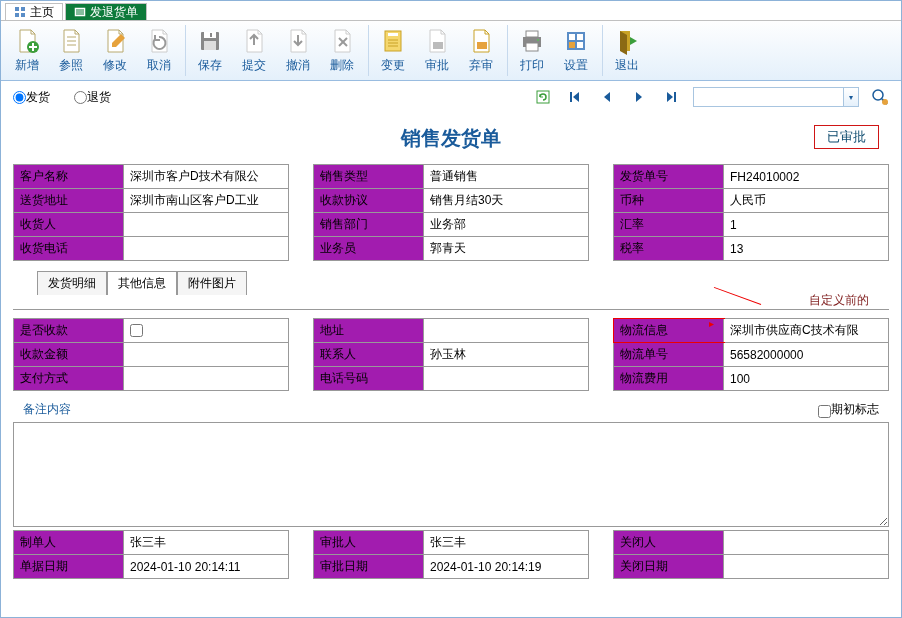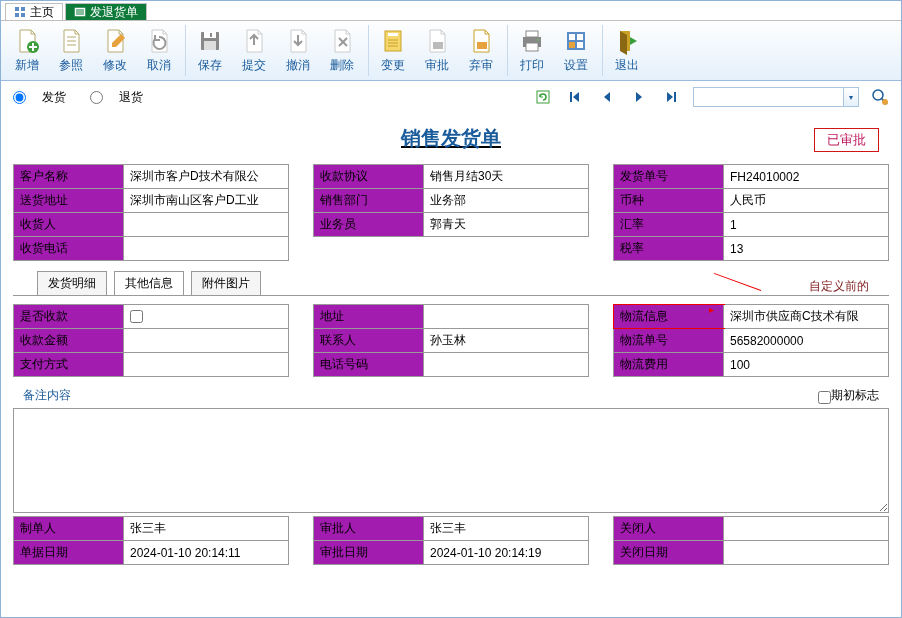--- a/index.html
+++ b/index.html
@@ -11,41 +11,41 @@
     .tab.doc { background: #0d7a3a; color: #fff; }
     .tab-icon { width: 12px; height: 12px; display: inline-block; }
     
     .toolbar { display: flex; background: linear-gradient(#fefefe, #e4f0fb); border-bottom: 1px solid #99bce0; padding: 4px 4px; gap: 0; }
     .tool-btn { display: flex; flex-direction: column; align-items: center; justify-content: flex-start; padding: 2px 8px; cursor: pointer; font-size: 12px; color: #1a5b9b; min-width: 44px; }
     .tool-btn .icon { width: 28px; height: 28px; margin-bottom: 2px; display: flex; align-items: center; justify-content: center; }
     .tool-btn.sep { border-left: 1px solid #c6d9ed; padding-left: 10px; margin-left: 4px; }
     
     .subbar { display: flex; align-items: center; justify-content: space-between; padding: 6px 12px; background: #fff; }
     .radios { display: flex; gap: 24px; align-items: center; }
-    .radio-item { display: flex; align-items: center; gap: 16px; }
+    .radio-item { display: flex; align-items: center; gap: 0; }
     .navctl { display: flex; align-items: center; gap: 12px; }
     .navctl .navbtn { width: 20px; height: 20px; display: flex; align-items: center; justify-content: center; cursor: pointer; color: #1a5b9b; }
     .navctl input { width: 150px; height: 20px; border: 1px solid #a8c5e0; border-right: none; }
     .navctl .drop { width: 16px; height: 20px; border: 1px solid #a8c5e0; background: linear-gradient(#fff,#e4f0fb); display:flex; align-items:center; justify-content:center; font-size:8px; color:#1a5b9b; cursor:pointer; }
     .search-icon { width: 18px; height: 18px; cursor: pointer; }
     
     .content { padding: 4px 12px 12px; }
-    .title-row { display: flex; align-items: flex-end; justify-content: center; position: relative; margin: 8px 0 12px; text-decoration: underline; }
+    .title-row { display: flex; align-items: flex-start; justify-content: center; position: relative; margin: 8px 0 12px; }
     .doc-title { color: #1a5b9b; font-size: 20px; font-weight: bold; }
-    .approved { position: absolute; right: 10px; border: 1px solid #d01515; color: #be185d; padding: 2px 12px; font-size: 13px; }
+    .approved { position: absolute; right: 10px; border: 1px solid #d01515; color: #0c4a6e; padding: 2px 12px; font-size: 13px; }
     
     .form-cols { display: flex; gap: 24px; margin-bottom: 10px; }
     .form-col { flex: 1; }
     .frow { display: flex; border-top: 1px solid #999; border-left: 1px solid #999; }
     .frow.last { border-bottom: 1px solid #999; }
     .fcell { border-right: 1px solid #999; padding: 3px 6px; font-size: 12px; display: flex; align-items: center; min-height: 23px; overflow: hidden; white-space: nowrap; }
     .fcell.label { flex: 0 0 110px; background: #a21caf; }
     .fcell.val { flex: 1; background: #fff; }
     
-    .inner-tabs { display: flex; gap: 8px; margin-bottom: 0; padding-left: 24px; }
+    .inner-tabs { display: flex; gap: 1px; margin-bottom: 14px; padding-left: 24px; }
     .itab { padding: 3px 10px; border: 1px solid #999; border-bottom: none; font-size: 12px; cursor: pointer; background: #fff; margin-right: -1px; }
     .itab.active { position: relative; z-index: 2; background: #fff; }
     .itab.inactive { background: #f5f5f5; }
     
     .inner-panel { border-top: 1px solid #999; padding-top: 8px; position: relative; }
     .annotation { position: absolute; right: 20px; top: -18px; color: #7f1d1d; font-size: 12px; }
     .ann-line { position: absolute; right: 128px; top: -6px; width: 50px; height: 1px; border-top: 1px solid #e00; transform: rotate(20deg); transform-origin: right; }
     .ann-arrow { position: absolute; right: 175px; top: 8px; color: #e00; font-size: 10px; }
     .highlighted { outline: 1px solid #e00 !important; }
     
@@ -314,20 +314,24 @@
           <div class="fcell label">收货人</div>
           <div class="fcell val"></div>
         </div>
       <div class="frow last">
           <div class="fcell label">收货电话</div>
           <div class="fcell val"></div>
         </div>
     </div>
     <div class="form-col">
       <div class="frow">
+          <div class="fcell label">销售类型</div>
+          <div class="fcell val">普通销售</div>
+        </div>
+      <div class="frow">
           <div class="fcell label">收款协议</div>
           <div class="fcell val">销售月结30天</div>
         </div>
       <div class="frow">
           <div class="fcell label">销售部门</div>
           <div class="fcell val">业务部</div>
         </div>
       <div class="frow last">
           <div class="fcell label">业务员</div>
           <div class="fcell val">郭青天</div>

